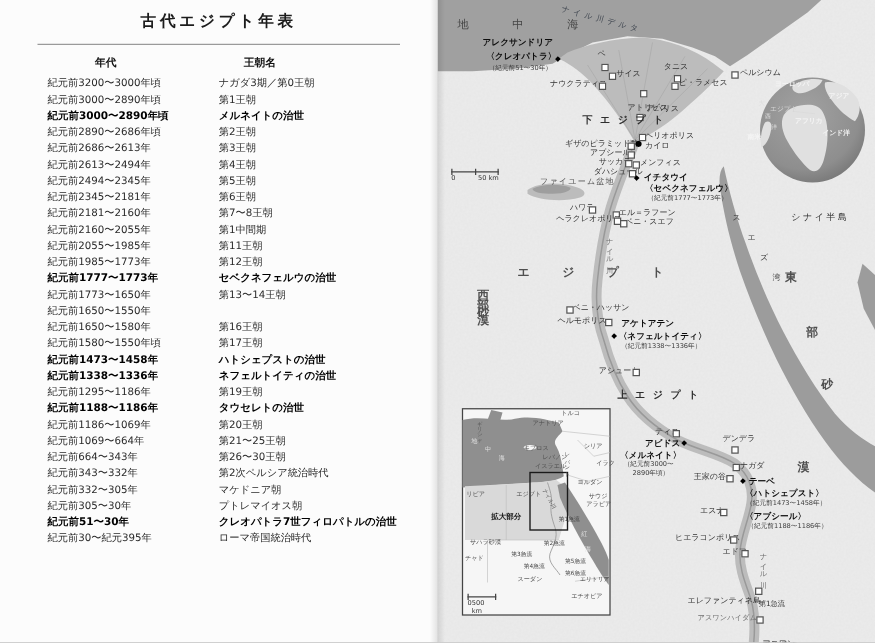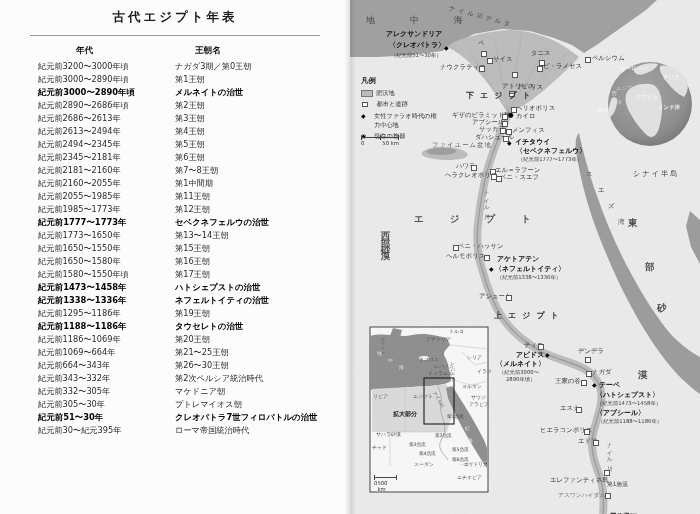--- a/index.html
+++ b/index.html
@@ -128,21 +128,20 @@
         <div class="crow bold">
           <span>紀元前1777〜1773年</span>
           <span>セベクネフェルウの治世</span>
         </div>
         <div class="crow">
           <span>紀元前1773〜1650年</span>
           <span>第13〜14王朝</span>
         </div>
         <div class="crow">
           <span>紀元前1650〜1550年</span>
-          <span>第15王朝</span>
         </div>
         <div class="crow">
           <span>紀元前1650〜1580年</span>
           <span>第16王朝</span>
         </div>
         <div class="crow">
           <span>紀元前1580〜1550年頃</span>
           <span>第17王朝</span>
         </div>
         <div class="crow bold">
@@ -258,41 +257,20 @@
           <path d="M112,352 L125,365 L138,362"></path>
             <path d="M104,380 L120,385 L138,381"></path>
           <path d="M40,432 L40,466"></path>
             <path d="M110,465 L137,461"></path>
         </g>
         <path fill="none" stroke="#999" stroke-width="0.7" d="M88,386 C90,392 92,398 91,404 C90,410 92,416 94,422 C97,430 92,437 90,443 C88,450 95,455 98,460"></path>
         <rect x="74" y="378" width="30" height="46" fill="none" stroke="#1a1a1a" stroke-width="1.1"></rect>
       </g>
     </svg>
 
-    <div class="legend">
-      <div class="leg-title">凡例</div>
-      <div>
-          <div class="leg-item">
-            <span class="sym sym-swatch"></span>
-            <span class="leg-lab">肥沃地</span>
-          </div>
-          <div class="leg-item">
-            <span class="sym sym-square"></span>
-            <span class="leg-lab">都市と遺跡</span>
-          </div>
-          <div class="leg-item">
-            <span class="sym sym-diamond">◆</span>
-            <span class="leg-lab">女性ファラオ時代の権力中心地</span>
-          </div>
-          <div class="leg-item">
-            <span class="sym sym-dot">◉</span>
-            <span class="leg-lab">現在の首都</span>
-          </div>
-        </div>
-    </div>
 
     <div class="scalebar" style="left:11px;top:137px;width:38px;">
       <div class="sb-line">
           <span class="sb-mid"></span>
         </div>
       <div class="sb-labels">
         <span>0</span>
         <span>50 km</span>
       </div>
     </div>

